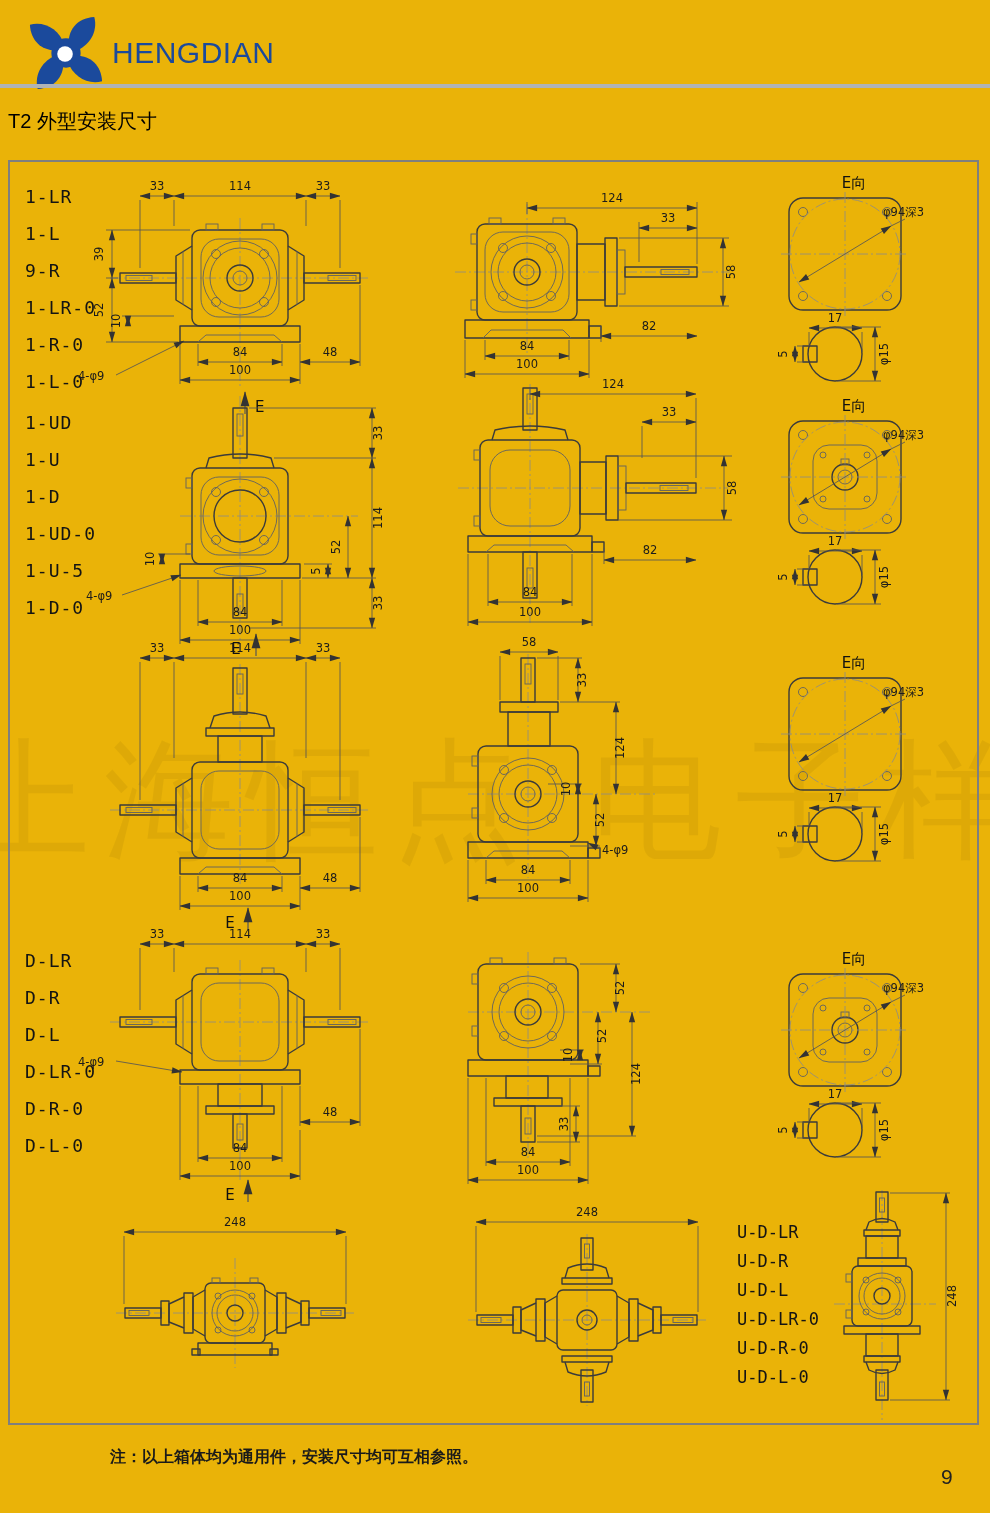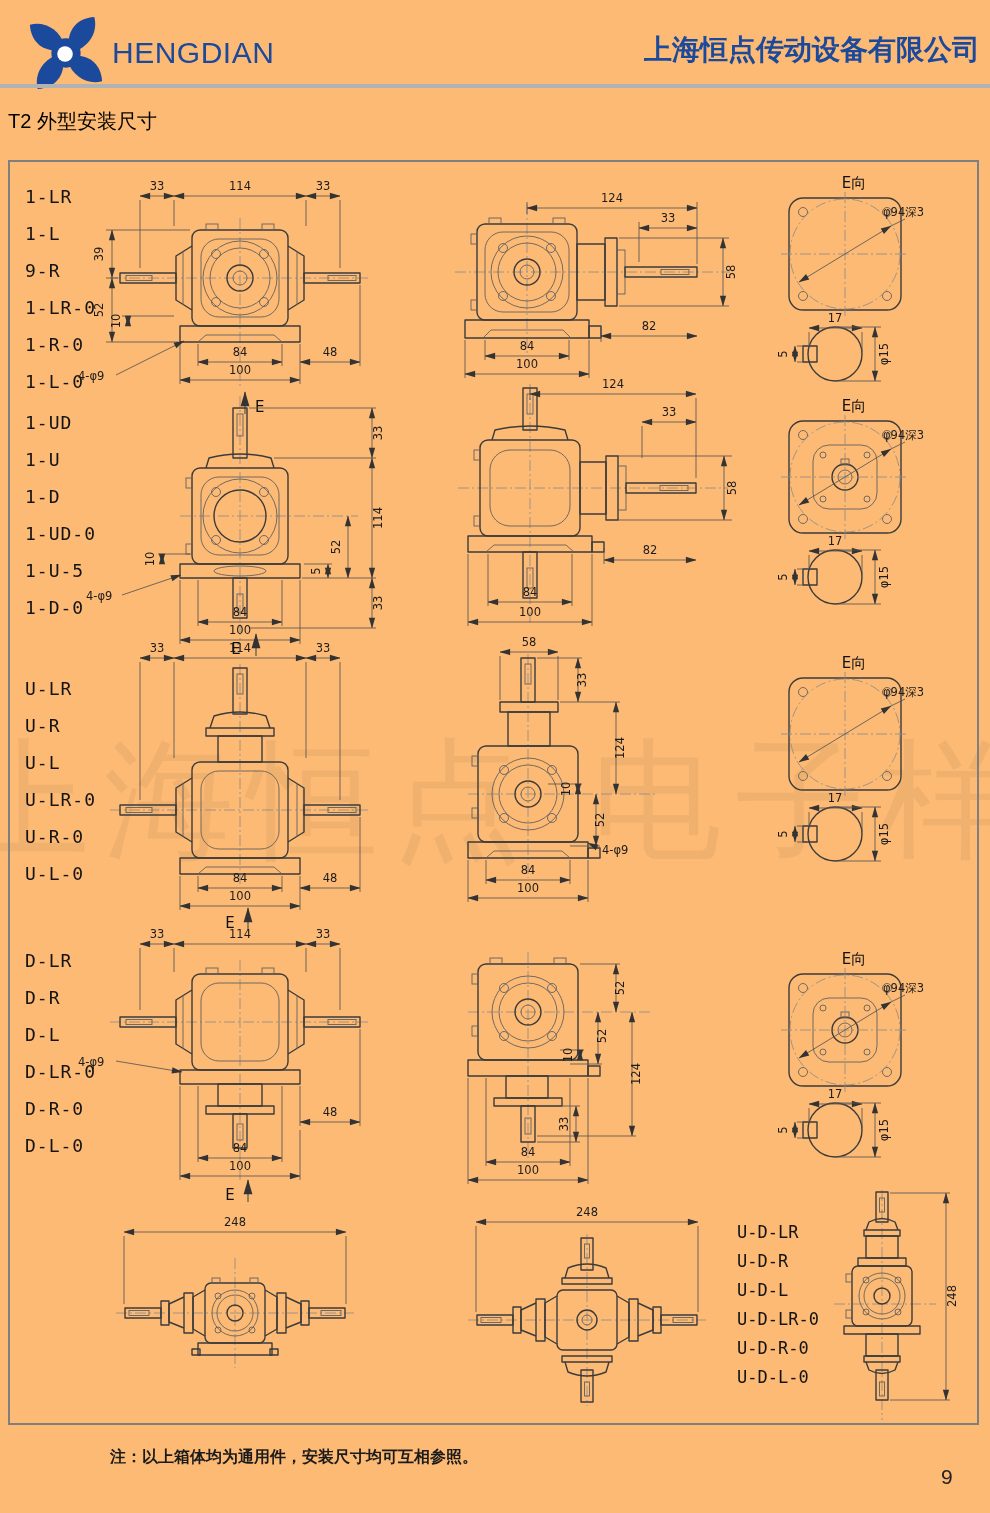--- a/index.html
+++ b/index.html
@@ -1,16 +1,16 @@
 <!DOCTYPE html>
 <html><head>
 <meta charset="utf-8">
 <style>
   html,body{margin:0;padding:0;background:#fff}
-  .page{position:relative;width:990px;height:1513px;background:#fdba74;overflow:hidden;
+  .page{position:relative;width:990px;height:1513px;background:#eab308;overflow:hidden;
         font-family:"Liberation Sans",sans-serif;color:#111}
   .logo-text{position:absolute;left:112px;top:36px;font-size:30px;font-weight:500;
              color:#1b4a9c;letter-spacing:.5px}
   .company{position:absolute;right:10px;top:31px;font-size:28px;font-weight:700;color:#1b4a9c}
   .hdr-rule{position:absolute;left:0;top:84px;width:990px;height:4px;background:#b0b3b6}
   .title{position:absolute;left:8px;top:108px;font-size:20px;color:#000}
   .main-box{position:absolute;left:8px;top:160px;width:967px;height:1261px;
             border:2px solid #7f7f7f;background:transparent}
   .models{position:absolute;font-family:"DejaVu Sans Mono",monospace;font-size:18px;
           color:#141414;letter-spacing:1px}
@@ -41,21 +41,20 @@
     <g fill="#1b4a9c">
       <circle r="15"></circle>
       <path d="M3,-7 C1,-23 11,-36 29,-37 C33,-22 24,-7 9,-2 Z"></path>
       <path transform="rotate(90)" d="M3,-7 C1,-23 11,-36 29,-37 C33,-22 24,-7 9,-2 Z"></path>
       <path transform="rotate(180)" d="M3,-7 C1,-23 11,-36 29,-37 C33,-22 24,-7 9,-2 Z"></path>
       <path transform="rotate(270)" d="M3,-7 C1,-23 11,-36 29,-37 C33,-22 24,-7 9,-2 Z"></path>
     </g>
     <circle r="8" cx="-1" cy="1" fill="#fff"></circle>
   </svg>
   <div class="logo-text">HENGDIAN</div>
-  <div class="company">上海恒点传动设备有限公司</div>
   <div class="hdr-rule"></div>
 
   <div class="title">T2 外型安装尺寸</div>
   <div class="watermark">上海恒点 电子样本</div>
   <div class="main-box"></div>
 
   <div class="models" style="left:25px;top:186px">
     <div>1-LR</div>
     <div>1-L</div>
     <div>9-R</div>
@@ -392,28 +391,20 @@
         <line class="dm" x1="40" y1="190" x2="48" y2="190"></line>
       <line class="dm da" x1="38" y1="174" x2="38" y2="190"></line>
       <text class="tx" transform="rotate(-90 30 182)" x="30" y="182" text-anchor="middle">5</text>
       <line class="dm" x1="80" y1="155" x2="124" y2="155"></line>
         <line class="dm" x1="80" y1="209" x2="124" y2="209"></line>
       <line class="dm da" x1="118" y1="155" x2="118" y2="209"></line>
       <text class="tx" transform="rotate(-90 131 182)" x="131" y="182" text-anchor="middle">φ15</text>
     </g>
   </svg>
 
-  <div class="models" style="left:25px;top:678px">
-    <div>U-LR</div>
-    <div>U-R</div>
-    <div>U-L</div>
-    <div>U-LR-0</div>
-    <div>U-R-0</div>
-    <div>U-L-0</div>
-  </div>
 
   <svg style="left:70px;top:640px" width="340" height="292" viewBox="0 0 340 292">
     <g>
       <line class="cl" x1="40" y1="170" x2="300" y2="170"></line>
         <line class="cl" x1="170" y1="24" x2="170" y2="244"></line>
     </g>
     <g>
       <rect class="ln" x="163" y="28" width="14" height="46"></rect>
         <rect class="tn" x="167" y="34" width="6" height="20"></rect>
       <rect class="ln" x="50" y="165" width="56" height="10"></rect>

